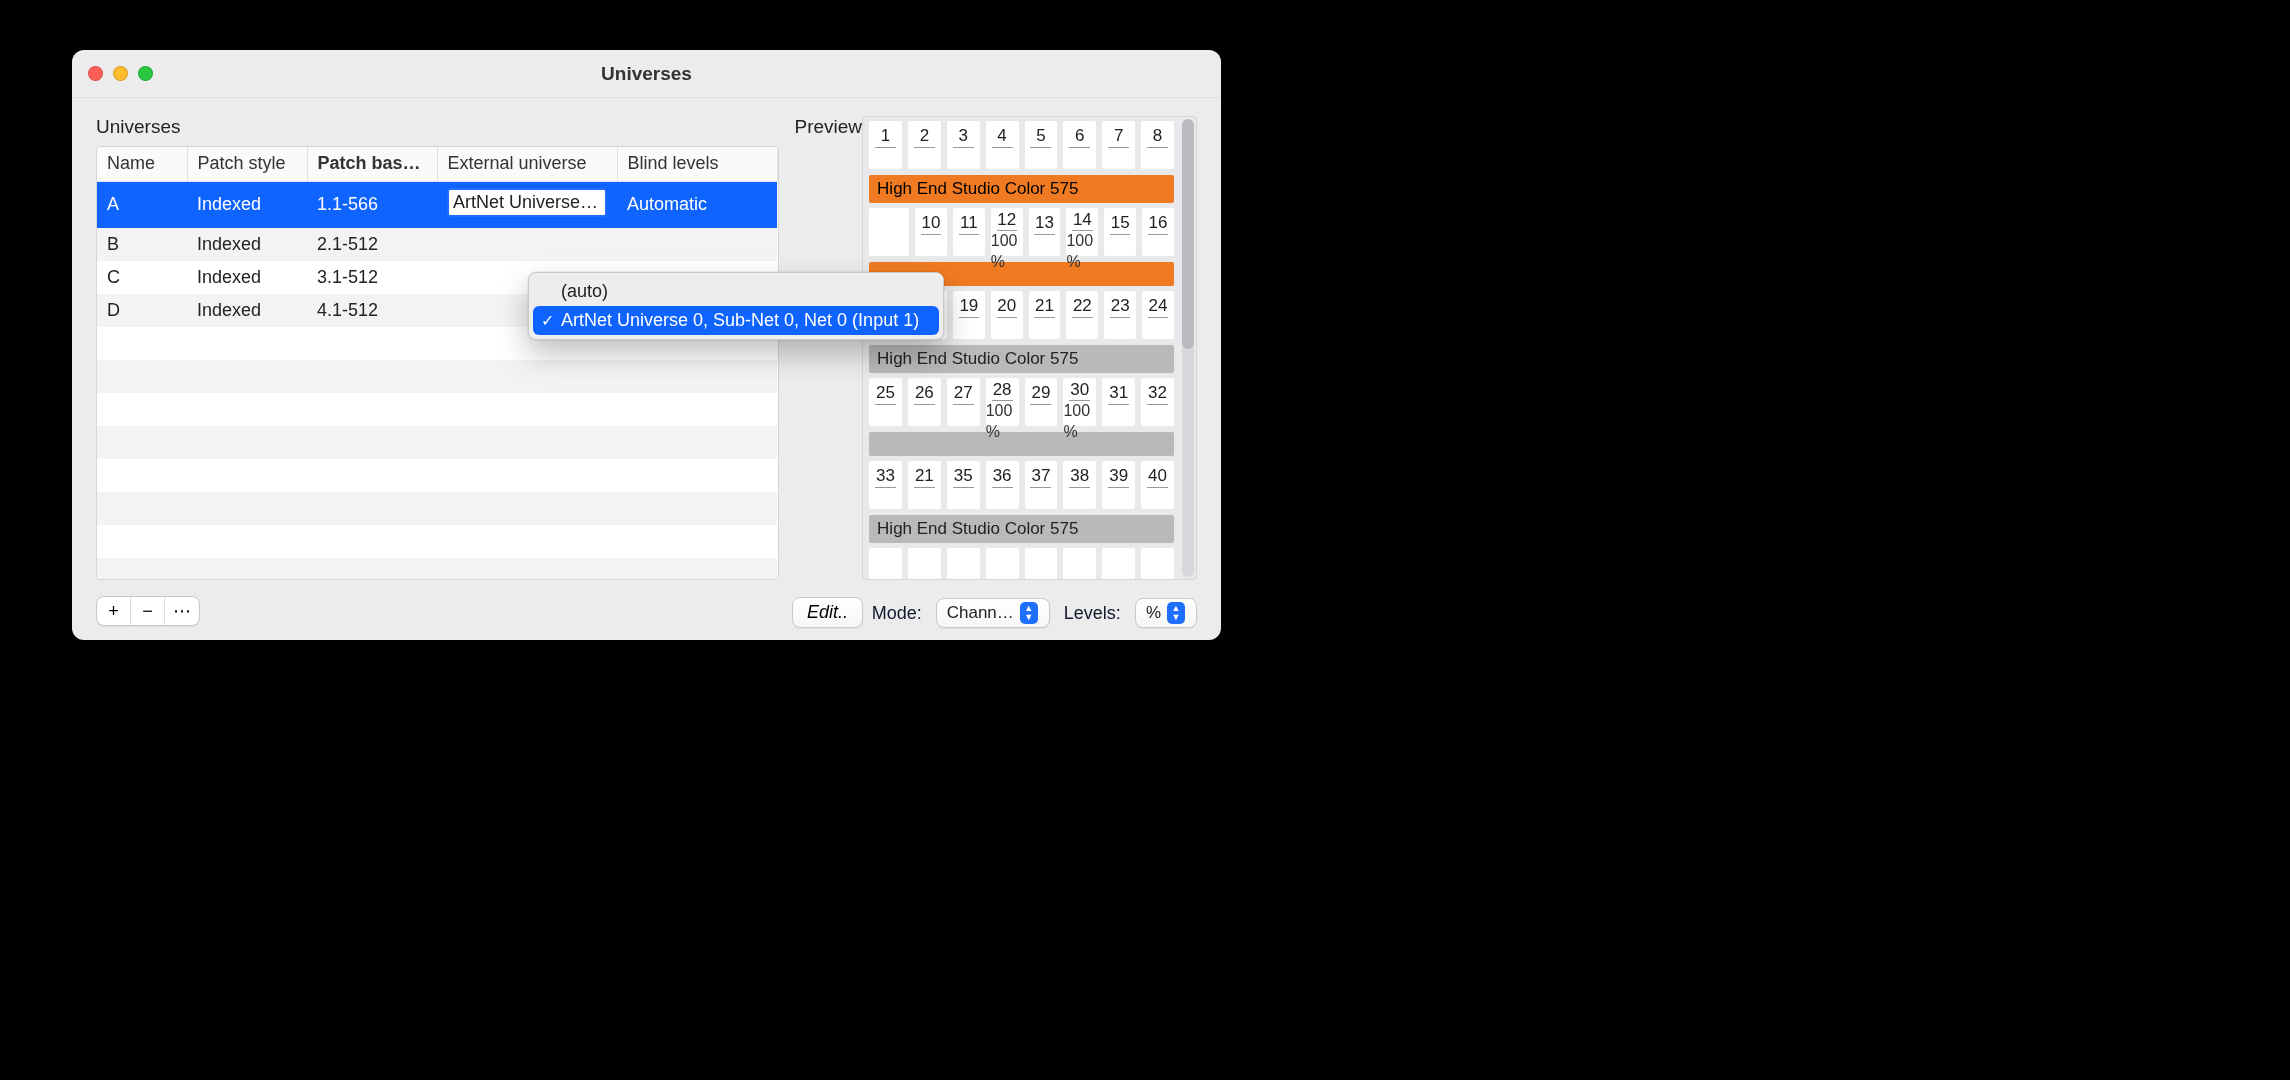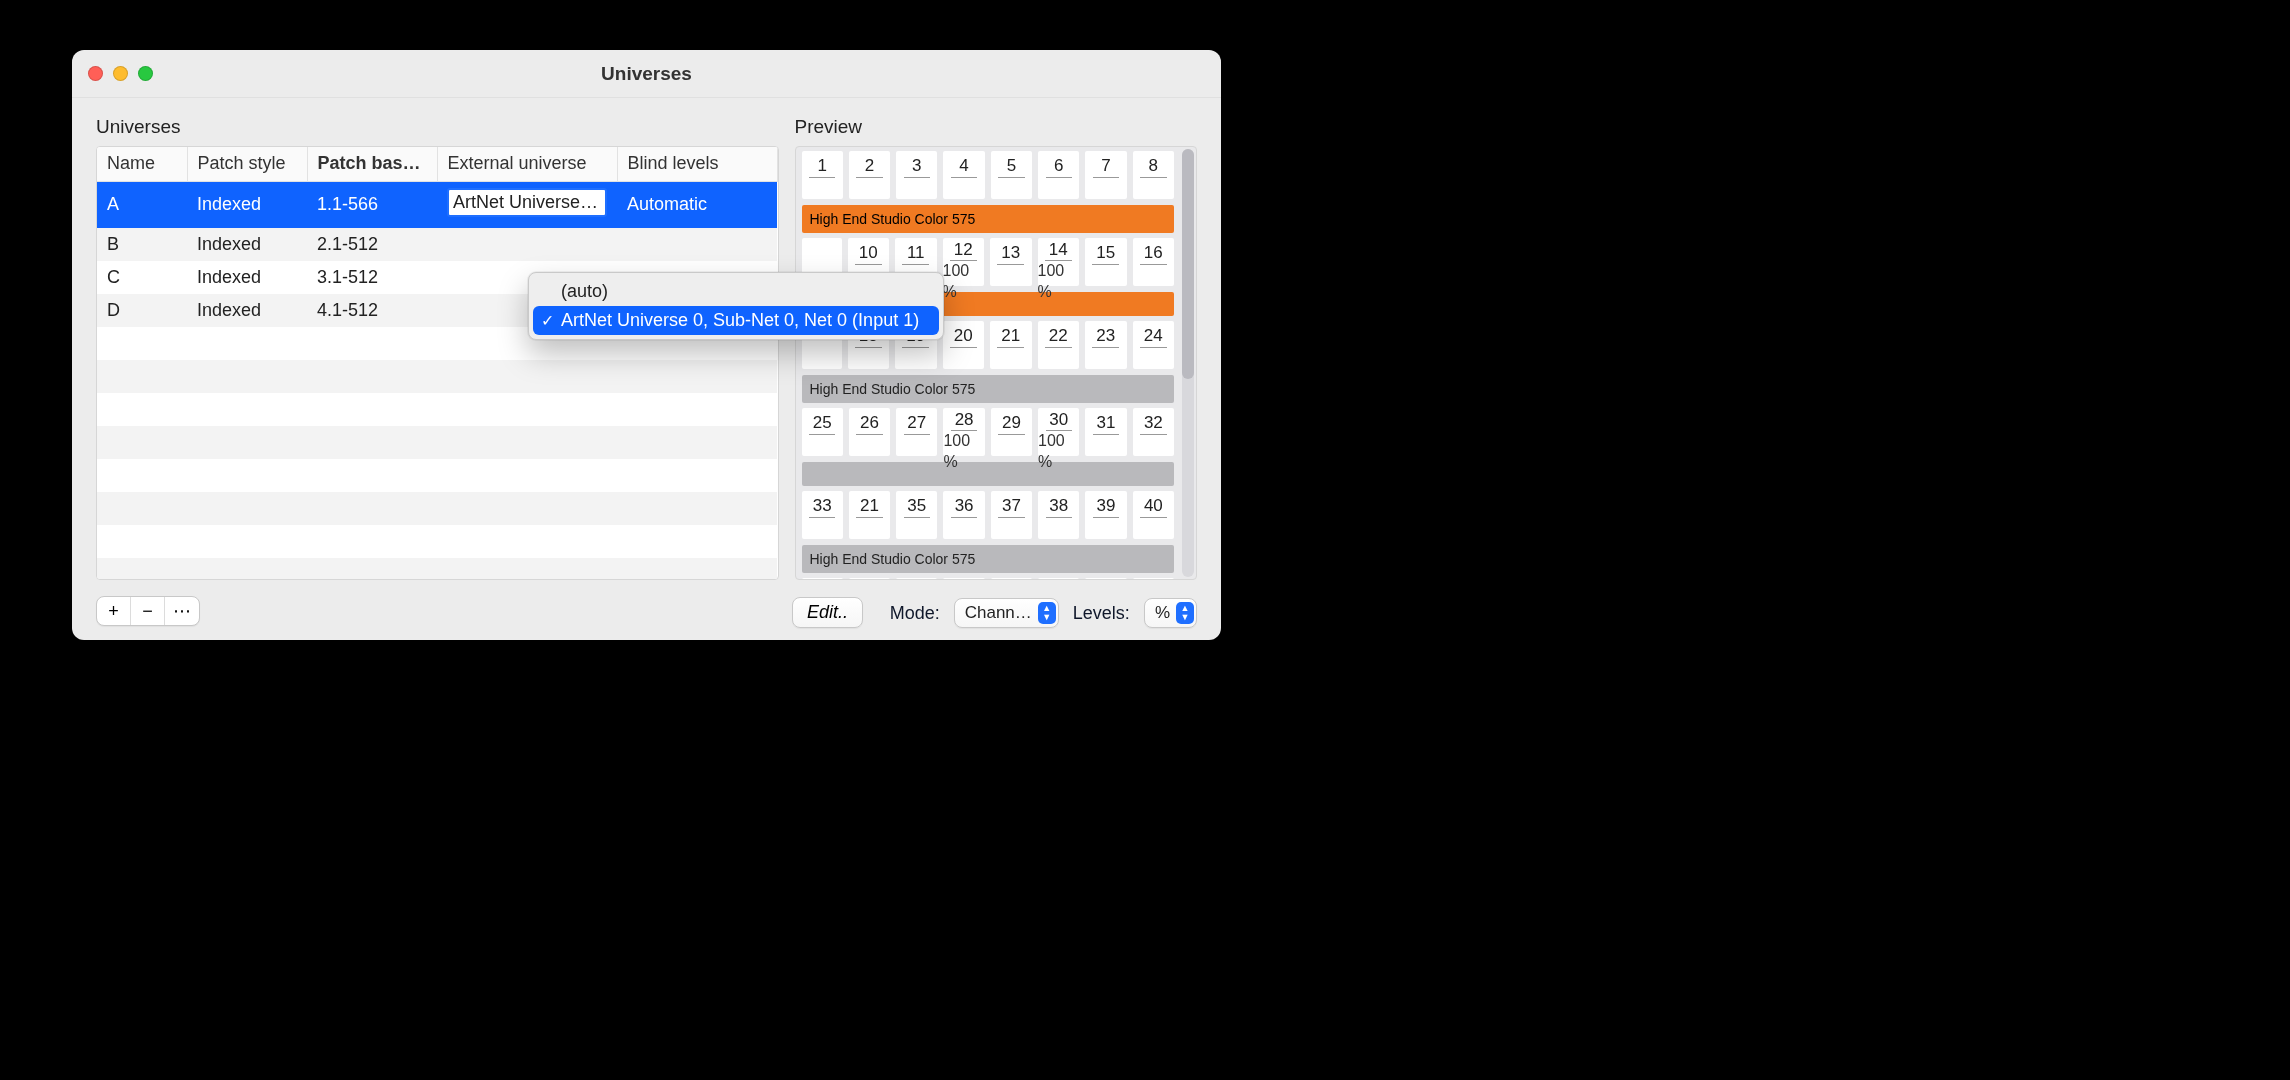--- a/index.html
+++ b/index.html
@@ -101,21 +101,21 @@
   }
   .seg button {
     appearance:none; border: none; background: transparent;
     width: 34px; height: 28px; font-size: 18px; line-height: 1;
     display:flex; align-items:center; justify-content:center;
     cursor: pointer;
   }
   .seg button:not(:last-child) { border-right: 1px solid #dcdcdc; }
 
   
-  .right-pane { flex: 1; display:flex; flex-direction:column; }
+  .right-pane { flex: 1; display:flex; }
   .preview-box {
     flex: 1;
     position: relative;
     background: #e9e9eb;
     border: 1px solid #d6d6d6;
     border-radius: 4px;
     overflow: hidden;
   }
   .preview-scroll {
     position:absolute; inset:0; right: 16px;
@@ -148,21 +148,21 @@
   .ch-val { font-size: 16px; color:#333; line-height:1.3; min-height: 18px;}
   .ch-cell.partial { overflow:hidden; flex: 0 0 40px; }
   .ch-cell.partial .ch-num { border:none; }
 
   .fixture-bar {
     height: 28px;
     border-radius: 2px;
     margin: 0 0 5px 0;
     display:flex; align-items:center;
     padding: 0 8px;
-    font-size: 14px; color:#000;
+    font-size: 17px; color:#000;
     white-space: nowrap; overflow: hidden;
   }
   .fixture-bar.orange { background: #f07a22; color:#000; }
   .fixture-bar.gray   { background: #b9b9bc; color:#222; }
   .bar-blank { height: 24px; border-radius:2px; margin-bottom:5px; }
   .bar-blank.orange { background:#f07a22; }
   .bar-blank.gray   { background:#b9b9bc; }
 
   .bottom-right {
     position:absolute; right: 24px; bottom: 12px;
@@ -178,21 +178,21 @@
     box-shadow: 0 1px 1px rgba(0,0,0,0.05);
     cursor:pointer;
     font-style:italic;
   }
   .mode-label { font-size: 18px; color:#0f172a; }
   .mac-select {
     display:inline-flex; align-items:center;
     background: linear-gradient(#fff,#f6f6f6);
     border: 1px solid #c8c8c8;
     border-radius: 8px;
-    padding: 3px 2px 3px 10px;
+    padding: 3px 11px 3px 10px;
     font-size: 17px;
     box-shadow: 0 1px 1px rgba(0,0,0,0.05);
     cursor:pointer;
   }
   .sel-text { max-width: 80px; overflow:hidden; white-space:nowrap; text-overflow: ellipsis; }
   .stepper {
     display:inline-flex; flex-direction:column;
     background: #1f6fff; color:#fff;
     border-radius: 5px; margin-left: 6px;
     width: 18px; height: 22px;

